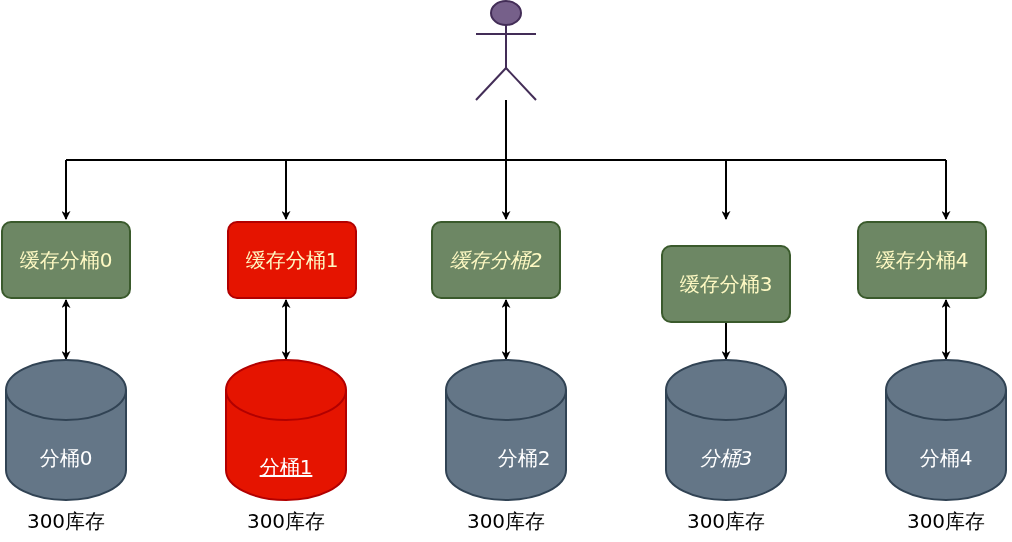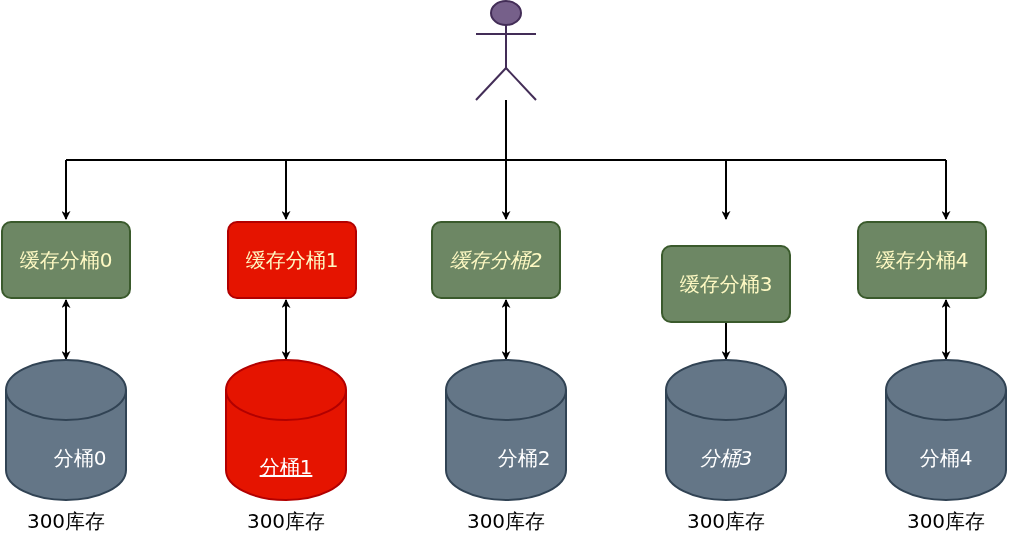--- a/index.html
+++ b/index.html
@@ -59,21 +59,21 @@
       </g>
       <g>
         <path d="M886,390 L886,470 A60,30 0 0,0 1006,470 L1006,390" fill="#647687" stroke="#314354" stroke-width="2"></path>
         <ellipse cx="946" cy="390" rx="60" ry="30" fill="#647687" stroke="#314354" stroke-width="2"></ellipse>
       </g>
     </g>
 </svg>
 
 <div id="boxes">
     <div class="cache-box" style="left: 1px; top: 221px;">缓存分桶0</div>
-    <div class="db-label" style="left: 20px; top: 445px;">分桶0</div>
+    <div class="db-label" style="left: 6px; top: 445px;">分桶0</div>
     <div class="stock-label" style="left: -4px; top: 508px;">300库存</div>
     <div class="cache-box hot" style="left: 227px; top: 221px;">缓存分桶1</div>
     <div class="db-label" style="left: 226px; top: 454px; text-decoration: underline;">分桶1</div>
     <div class="stock-label" style="left: 216px; top: 508px;">300库存</div>
     <div class="cache-box" style="left: 431px; top: 221px; font-style: italic;">缓存分桶2</div>
     <div class="db-label" style="left: 464px; top: 445px;">分桶2</div>
     <div class="stock-label" style="left: 436px; top: 508px;">300库存</div>
     <div class="cache-box" style="left: 661px; top: 221px; margin-top: 24px;">缓存分桶3</div>
     <div class="db-label" style="left: 666px; top: 445px; font-style: italic;">分桶3</div>
     <div class="stock-label" style="left: 656px; top: 508px;">300库存</div>

